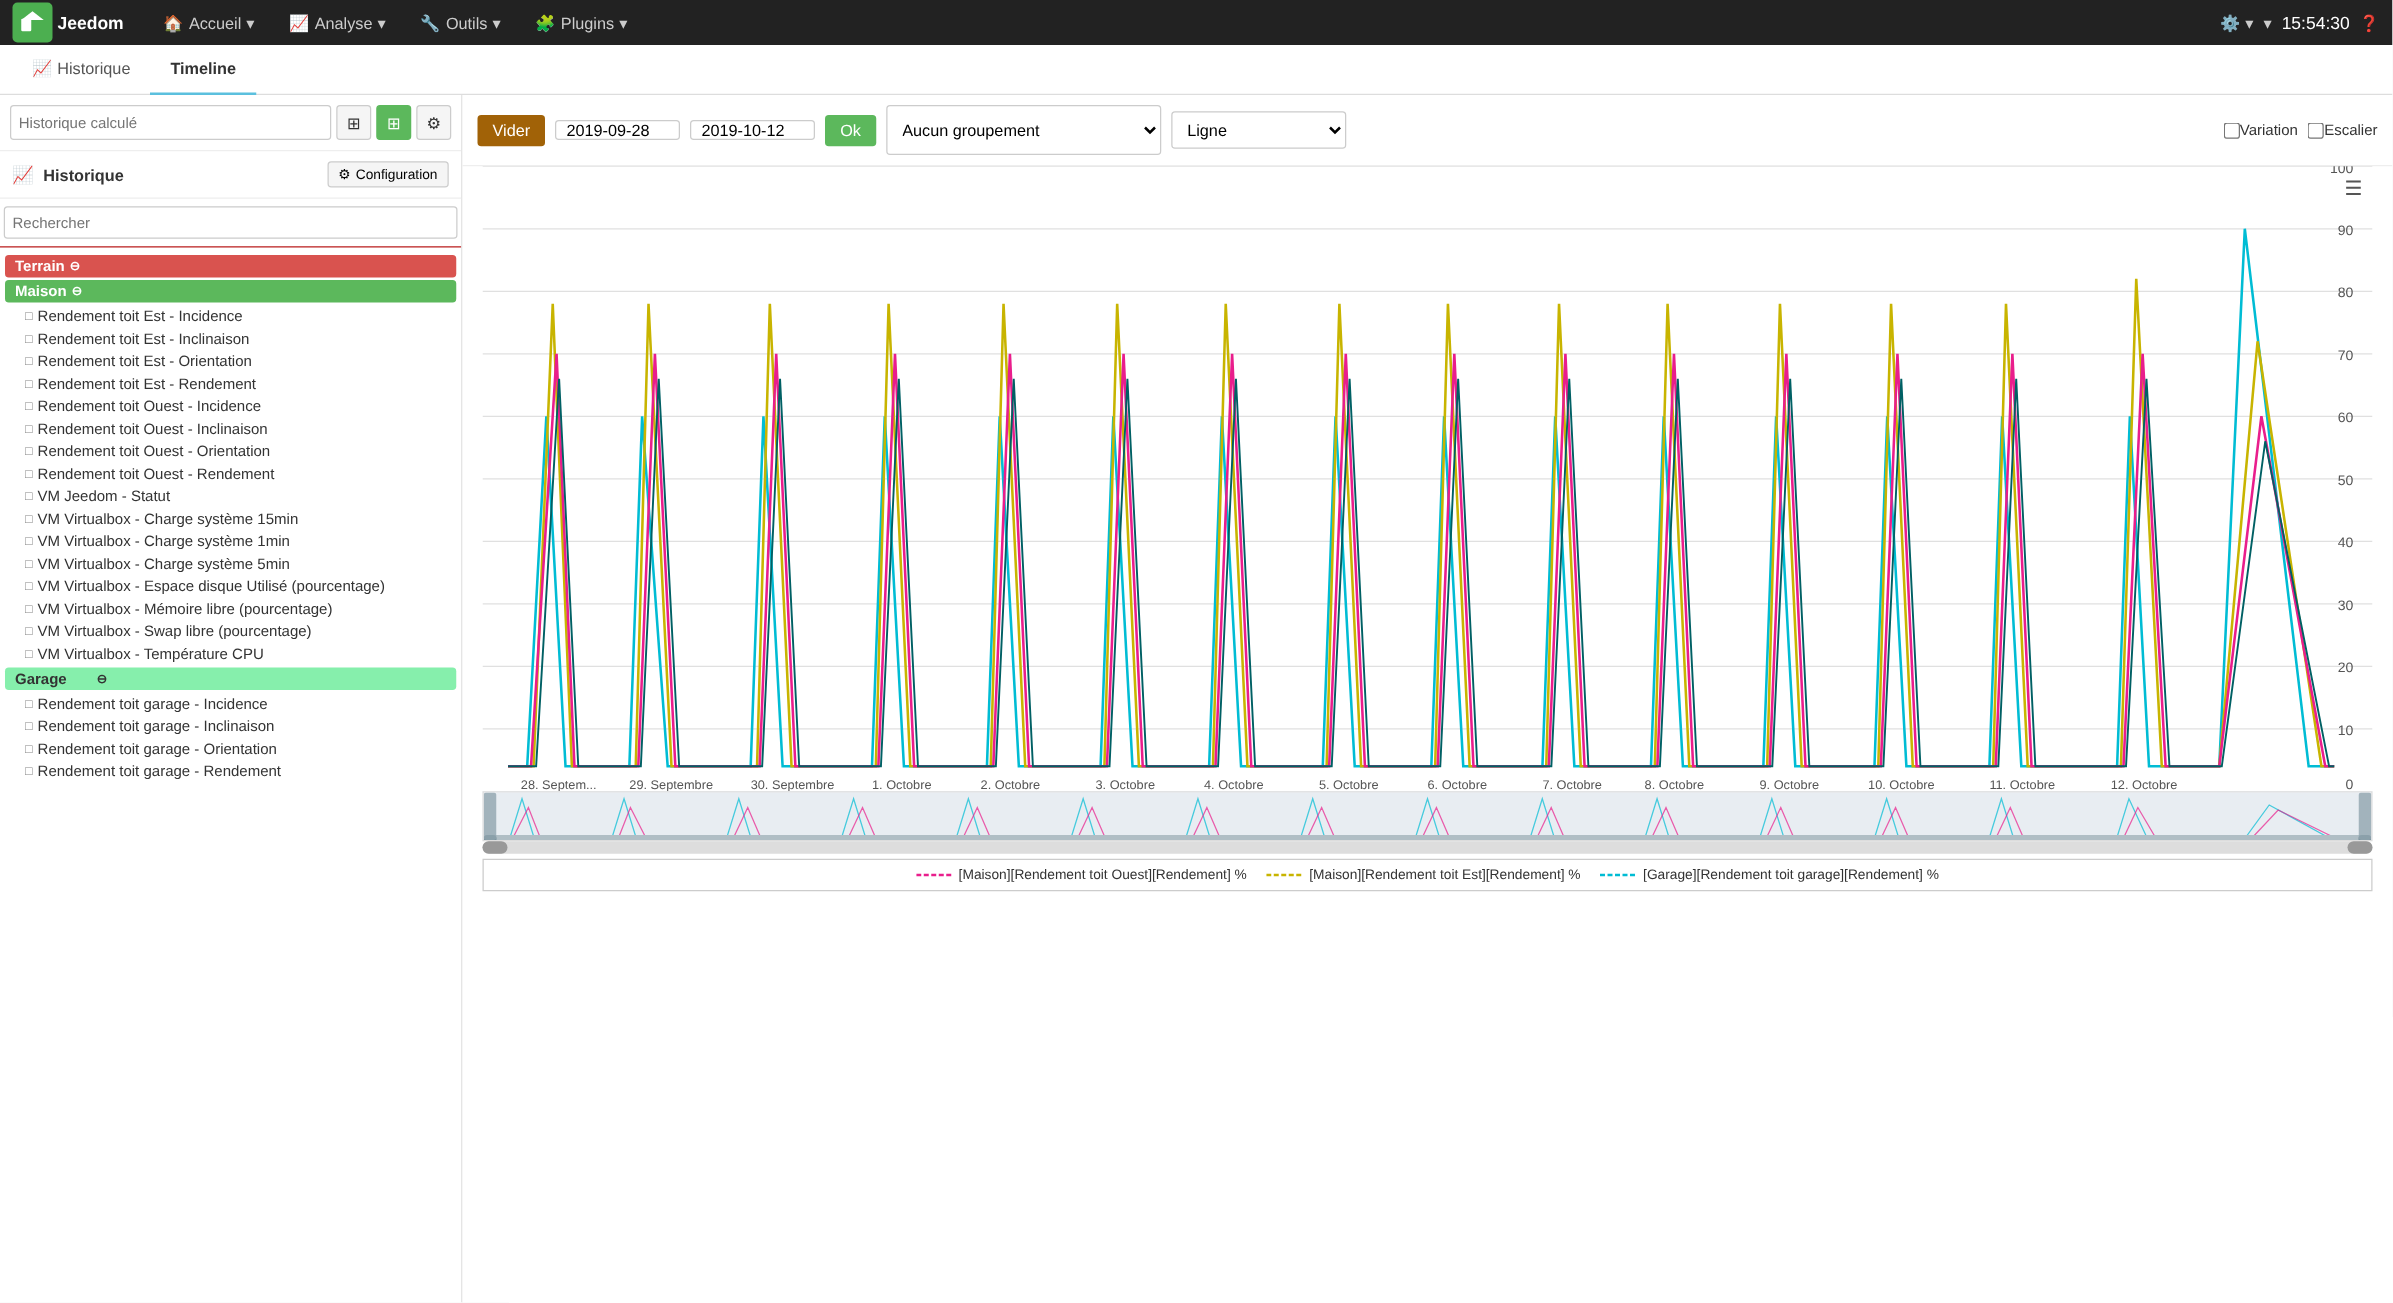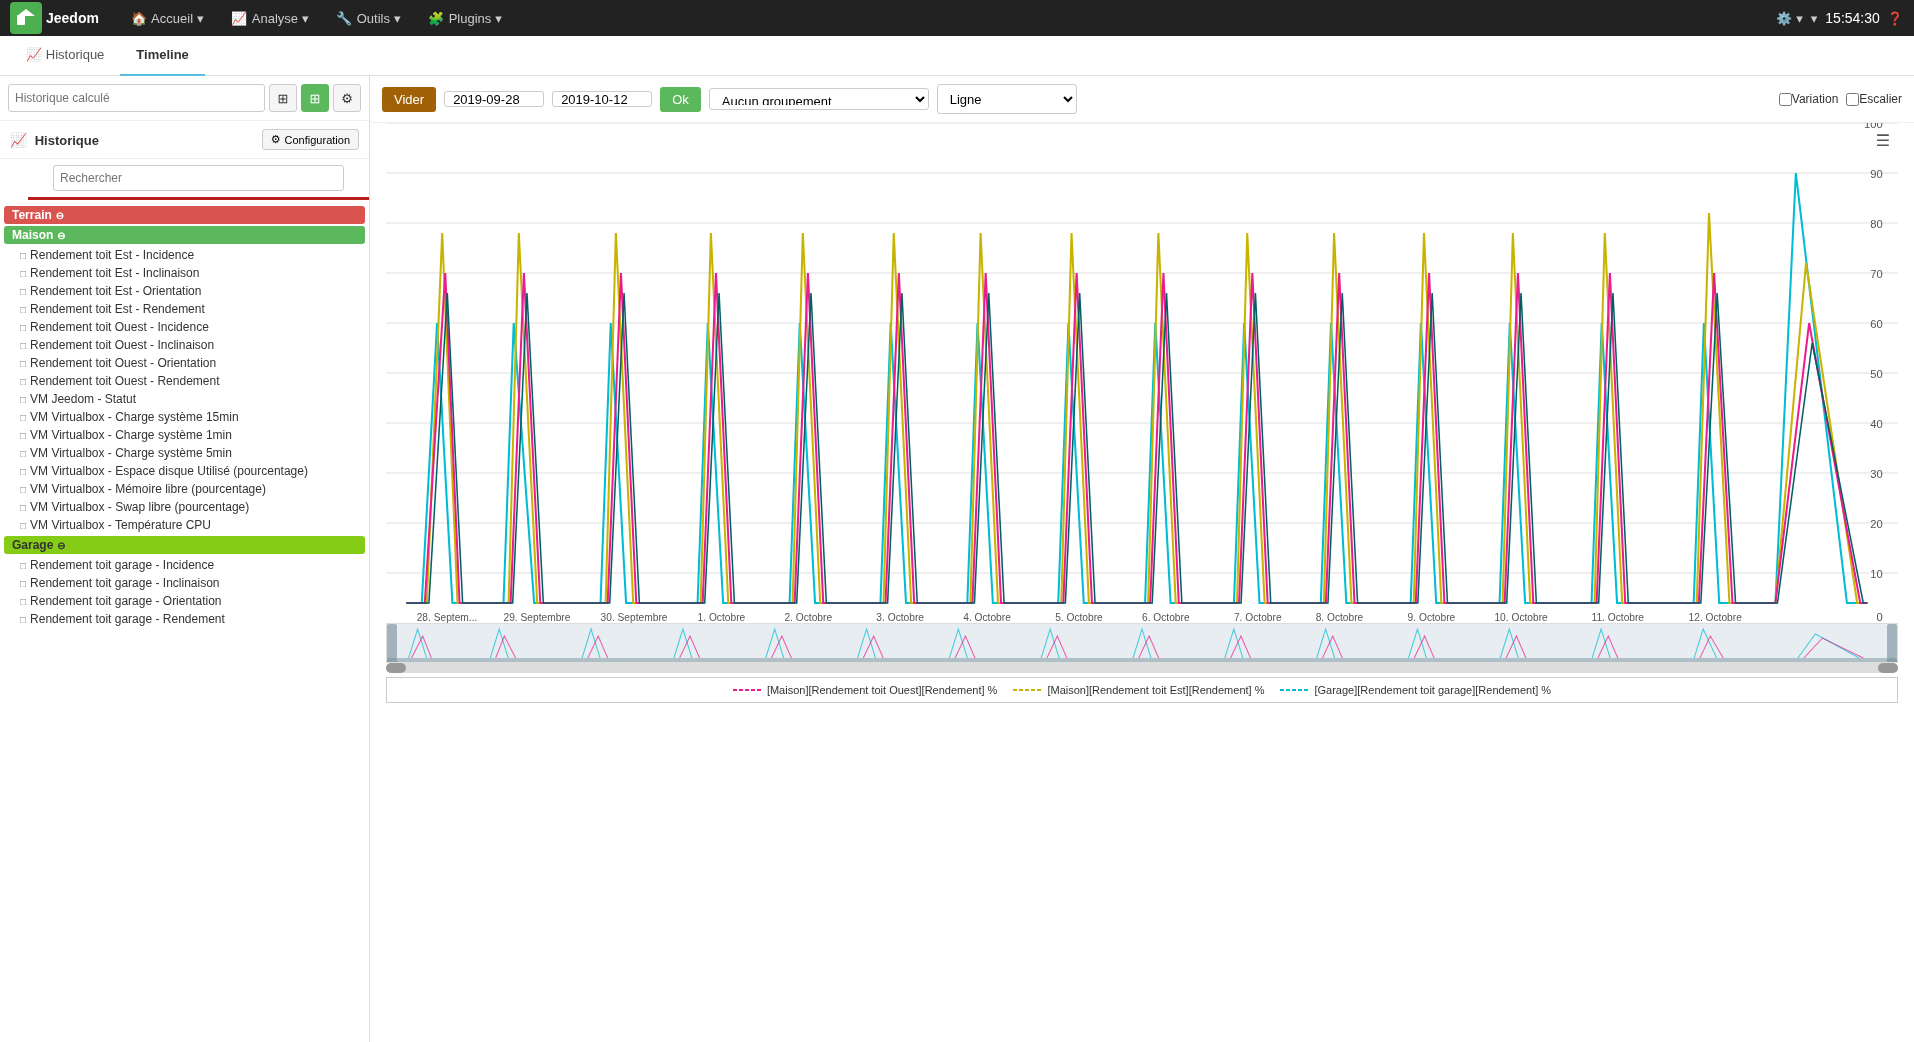--- a/index.html
+++ b/index.html
@@ -140,23 +140,22 @@
       border: 1px solid #ccc;
       border-radius: 3px;
       padding: 3px 8px;
       cursor: pointer;
       font-size: 11px;
       display: flex;
       align-items: center;
       gap: 4px;
     }
     .sidebar-search {
-      padding: 6px 25px;
-      border-bottom: 3px solid #b91c1c;
-      margin-left: 28px;
+      padding: 6px 3px;
+      border-bottom: 1px solid #b91c1c;
     }
     .sidebar-search input {
       width: 100%;
       border: 1px solid #ccc;
       border-radius: 3px;
       padding: 4px 6px;
       font-size: 12px;
       height: 26px;
     }
 
@@ -168,21 +167,21 @@
     .group-header {
       display: flex;
       align-items: center;
       padding: 3px 8px;
       font-size: 12px;
       font-weight: bold;
       cursor: pointer;
     }
     .group-header.terrain { background: #d9534f; color: #fff; border-radius: 3px; margin: 2px 4px; padding: 2px 8px; }
     .group-header.maison { background: #5cb85c; color: #fff; border-radius: 3px; margin: 2px 4px; padding: 2px 8px; }
-    .group-header.garage { background: #84cc16; color: #333; border-radius: 3px; margin: 2px 4px; padding: 2px 8px; }
+    .group-header.garage { background: #86efac; color: #333; border-radius: 3px; margin: 2px 4px; padding: 2px 8px; gap: 20px; }
     .group-icon { margin-left: 4px; font-size: 10px; }
 
     .tree-item {
       padding: 2px 8px 2px 20px;
       cursor: pointer;
       font-size: 12px;
       display: flex;
       align-items: center;
       gap: 4px;
     }
@@ -227,21 +226,21 @@
       padding: 4px 8px;
       font-size: 13px;
       height: 16px;
       width: 100px;
     }
     .select-group {
       border: 1px solid #ccc;
       border-radius: 3px;
       padding: 4px 8px;
       font-size: 13px;
-      height: 22px;
+      height: 40px;
       width: 220px;
       background: #fff;
     }
     .select-type {
       border: 1px solid #ccc;
       border-radius: 3px;
       padding: 4px 8px;
       font-size: 13px;
       height: 30px;
       width: 140px;

